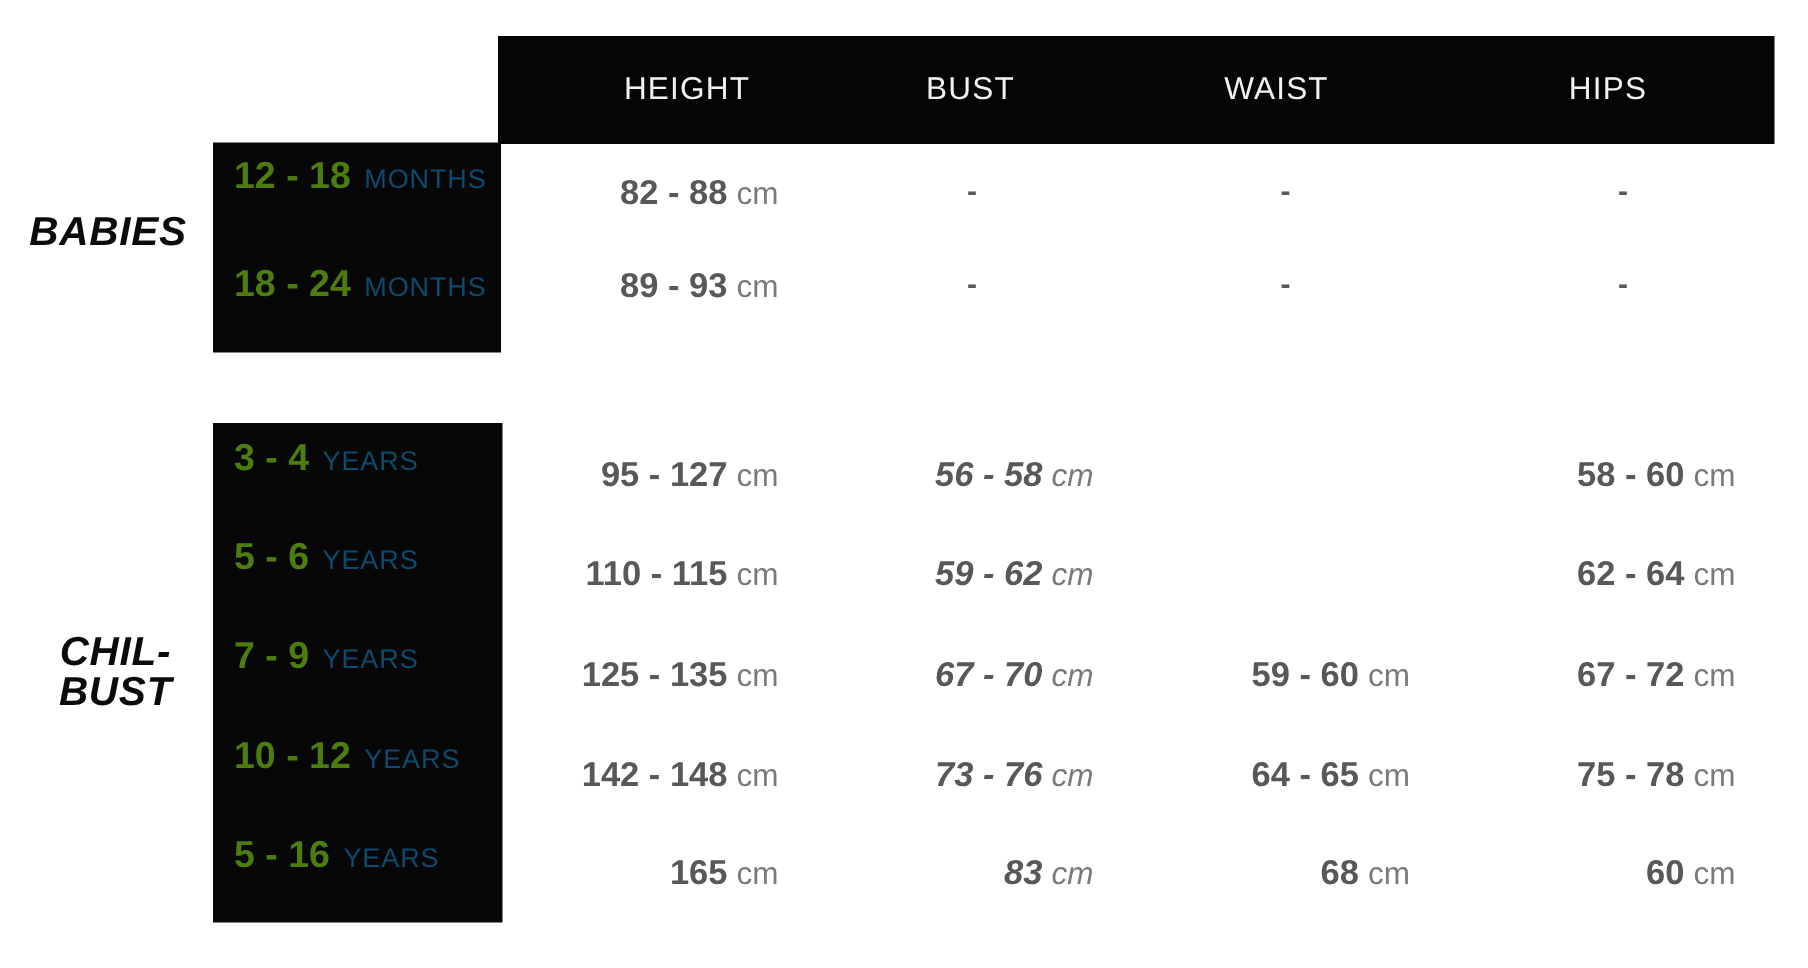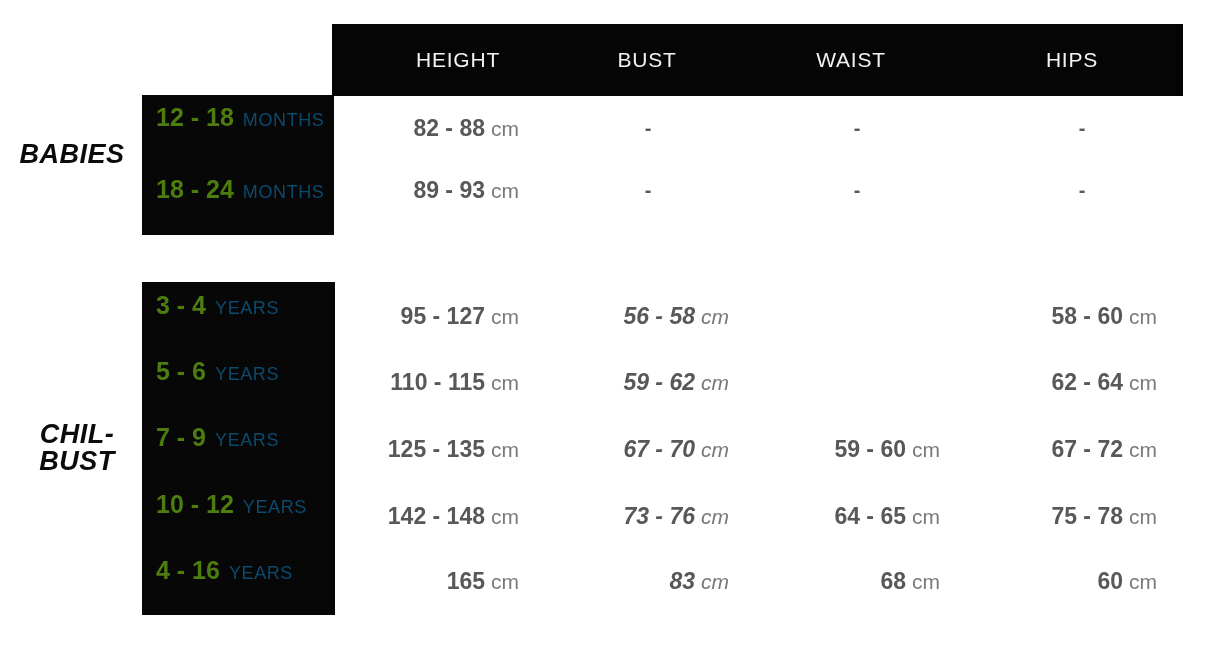--- a/index.html
+++ b/index.html
@@ -168,21 +168,21 @@
   <div class="abs age-row c-row2-label">
     <span class="age-num">5 - 6</span><span class="age-unit">YEARS</span>
   </div>
   <div class="abs age-row c-row3-label">
     <span class="age-num">7 - 9</span><span class="age-unit">YEARS</span>
   </div>
   <div class="abs age-row c-row4-label">
     <span class="age-num">10 - 12</span><span class="age-unit">YEARS</span>
   </div>
   <div class="abs age-row c-row5-label">
-    <span class="age-num">4 - 16</span><span class="age-unit">YEARS</span>
+    <span class="age-num">5 - 16</span><span class="age-unit">YEARS</span>
   </div>
 
   <div class="abs val-cell col-height c-row1-data">
     <span class="val-num">95 - 127</span><span class="val-unit">cm</span>
   </div>
   <div class="abs val-cell col-bust c-row1-data">
     <span class="val-num">56 - 58</span><span class="val-unit">cm</span>
   </div>
   <div class="abs val-cell col-hips c-row1-data">
     <span class="val-num">58 - 60</span><span class="val-unit">cm</span>

